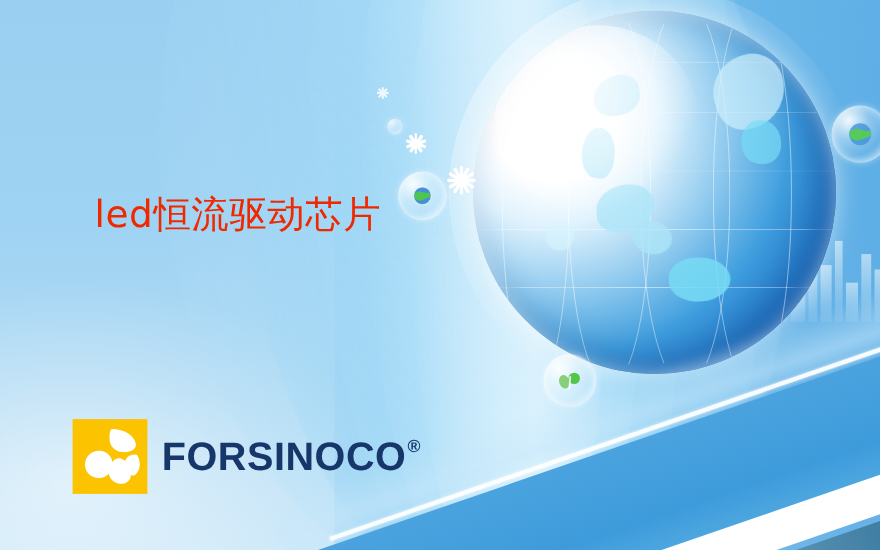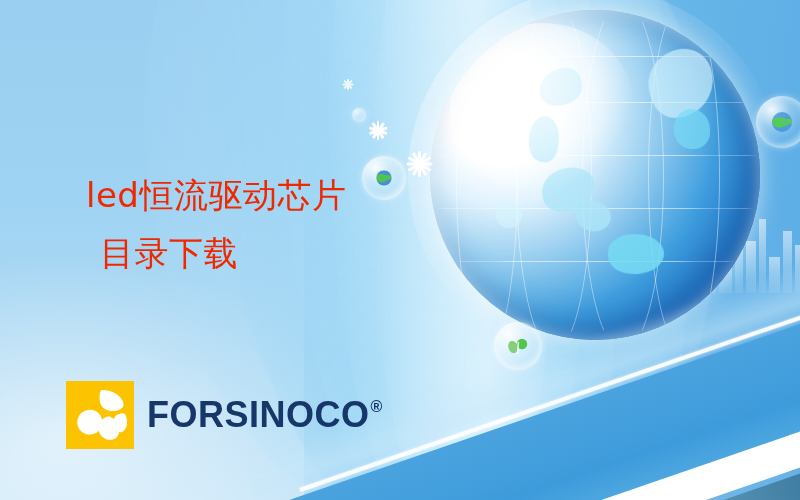--- a/index.html
+++ b/index.html
@@ -410,21 +410,20 @@
 
   <div class="ribbon ribbon-soft"></div>
   <div class="ribbon ribbon-blue"></div>
   <div class="ribbon ribbon-thinline"></div>
   <div class="ribbon ribbon-white"></div>
   <div class="ribbon ribbon-dark"></div>
   <div class="ribbon ribbon-white2"></div>
 
   <div class="headline">
     <span>led恒流驱动芯片</span>
-    <span class="line2">目录下载</span>
   </div>
 
   <div class="logo">
     <div class="logo-mark">
       <svg width="68" height="68" viewBox="0 0 68 68" aria-hidden="true">
         <path d="M36 9 C47 9 56 15 57.5 22.5 C58.4 27 53 30.5 45.5 30 C39 29.6 34.5 25.5 33.8 20 C33.2 14.4 33.8 9 36 9 Z" fill="#ffffff"></path>
         <path d="M59 33 C62.5 39.5 61.5 47 57 50.5 C53.8 53 49.8 49.5 48.2 43.8 C46.8 38.8 48.4 34.6 52.2 33.2 C55 32.2 57.8 31.8 59 33 Z" fill="#ffffff"></path>
         <path d="M44.5 36 C51.5 39 55 46.5 52.5 53.5 C50.6 58.8 43.5 60.5 37.8 57 C32.6 53.8 31.2 47 34.2 41.6 C36.6 37.2 40.8 34.6 44.5 36 Z" fill="#ffffff"></path>
         <path d="M29.5 30 C35.5 33 38 40 35 46.5 C32 53 24 55.5 17.5 52 C11.5 48.8 9.5 41 13 35 C16.2 29.5 23.5 27.2 29.5 30 Z" fill="#ffffff"></path>
       </svg>

